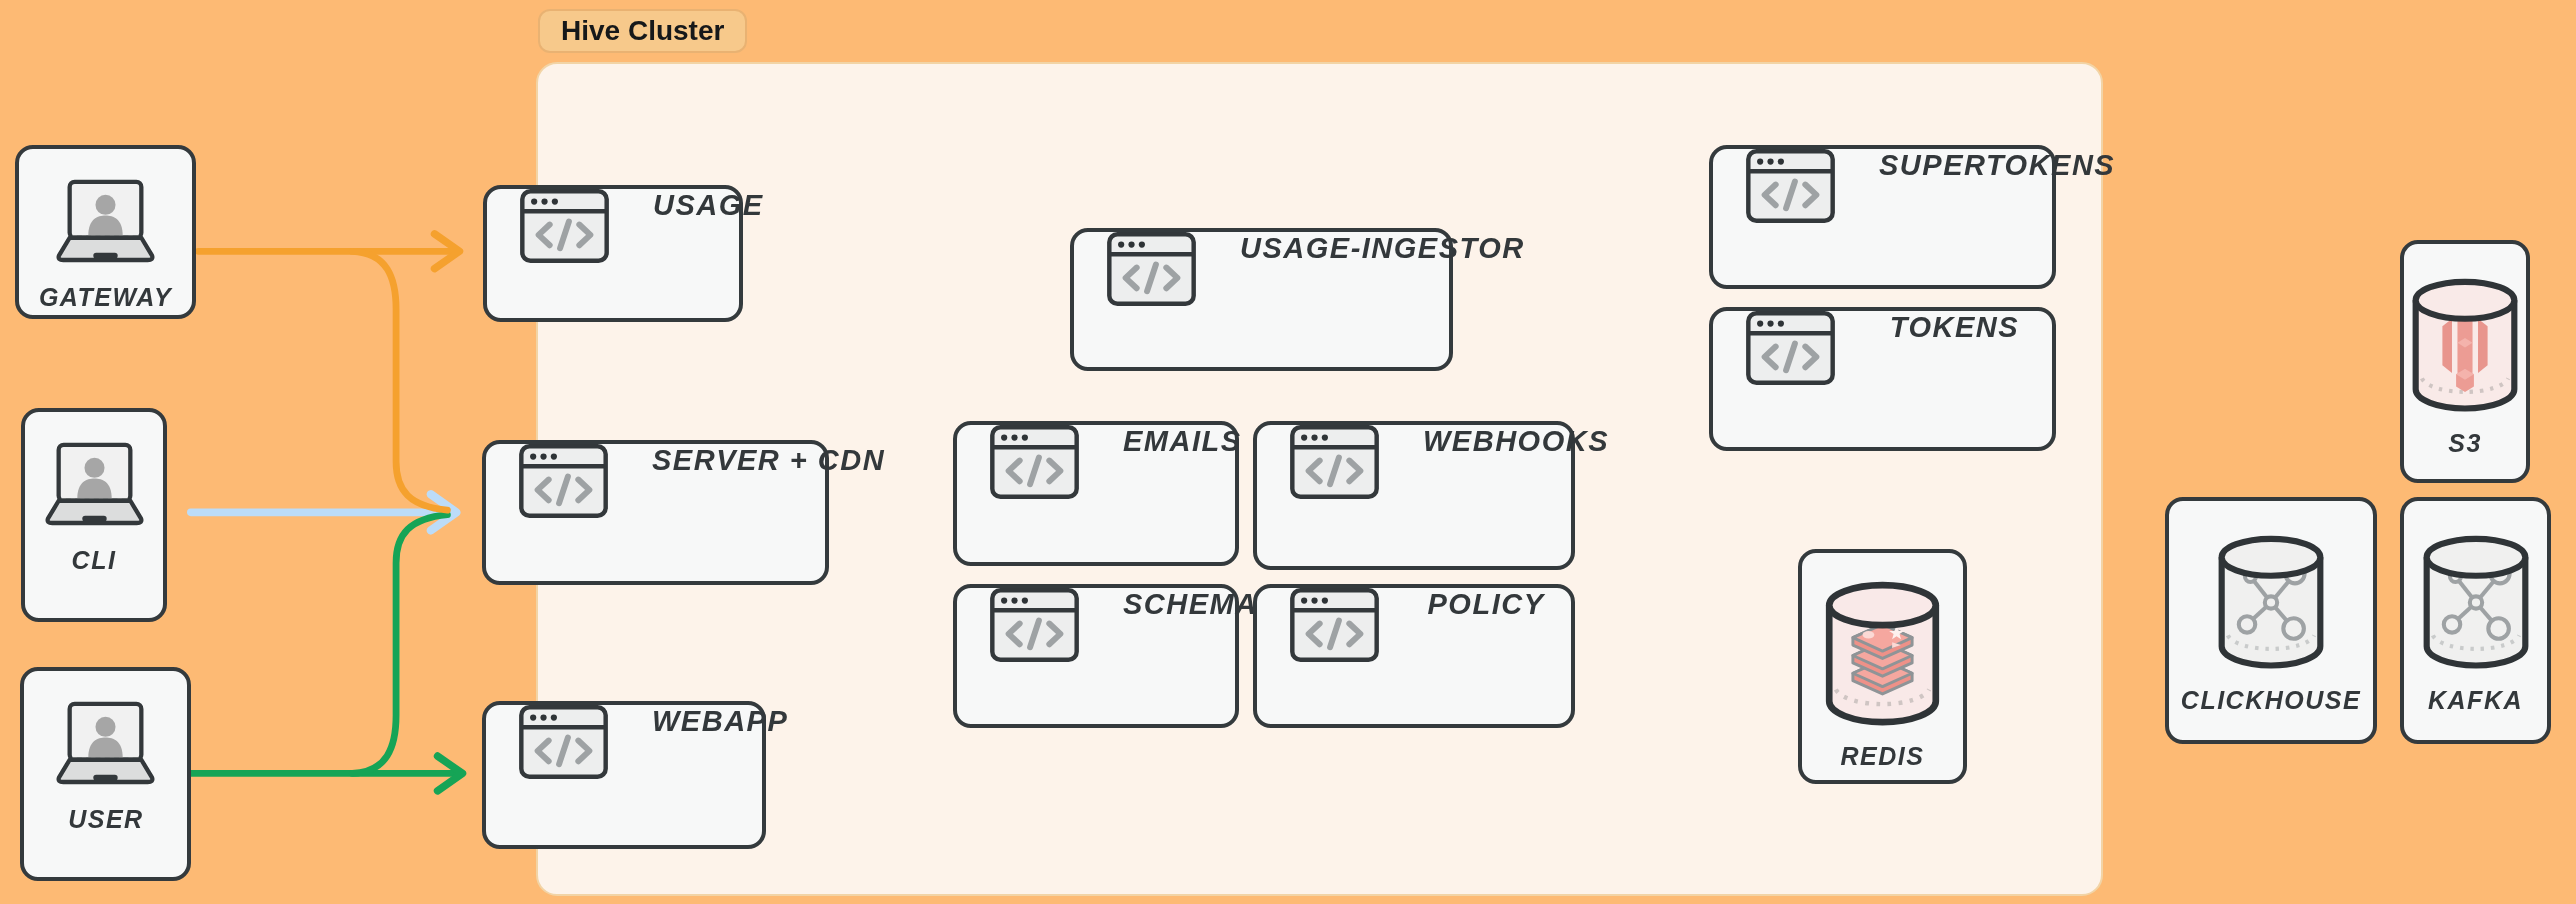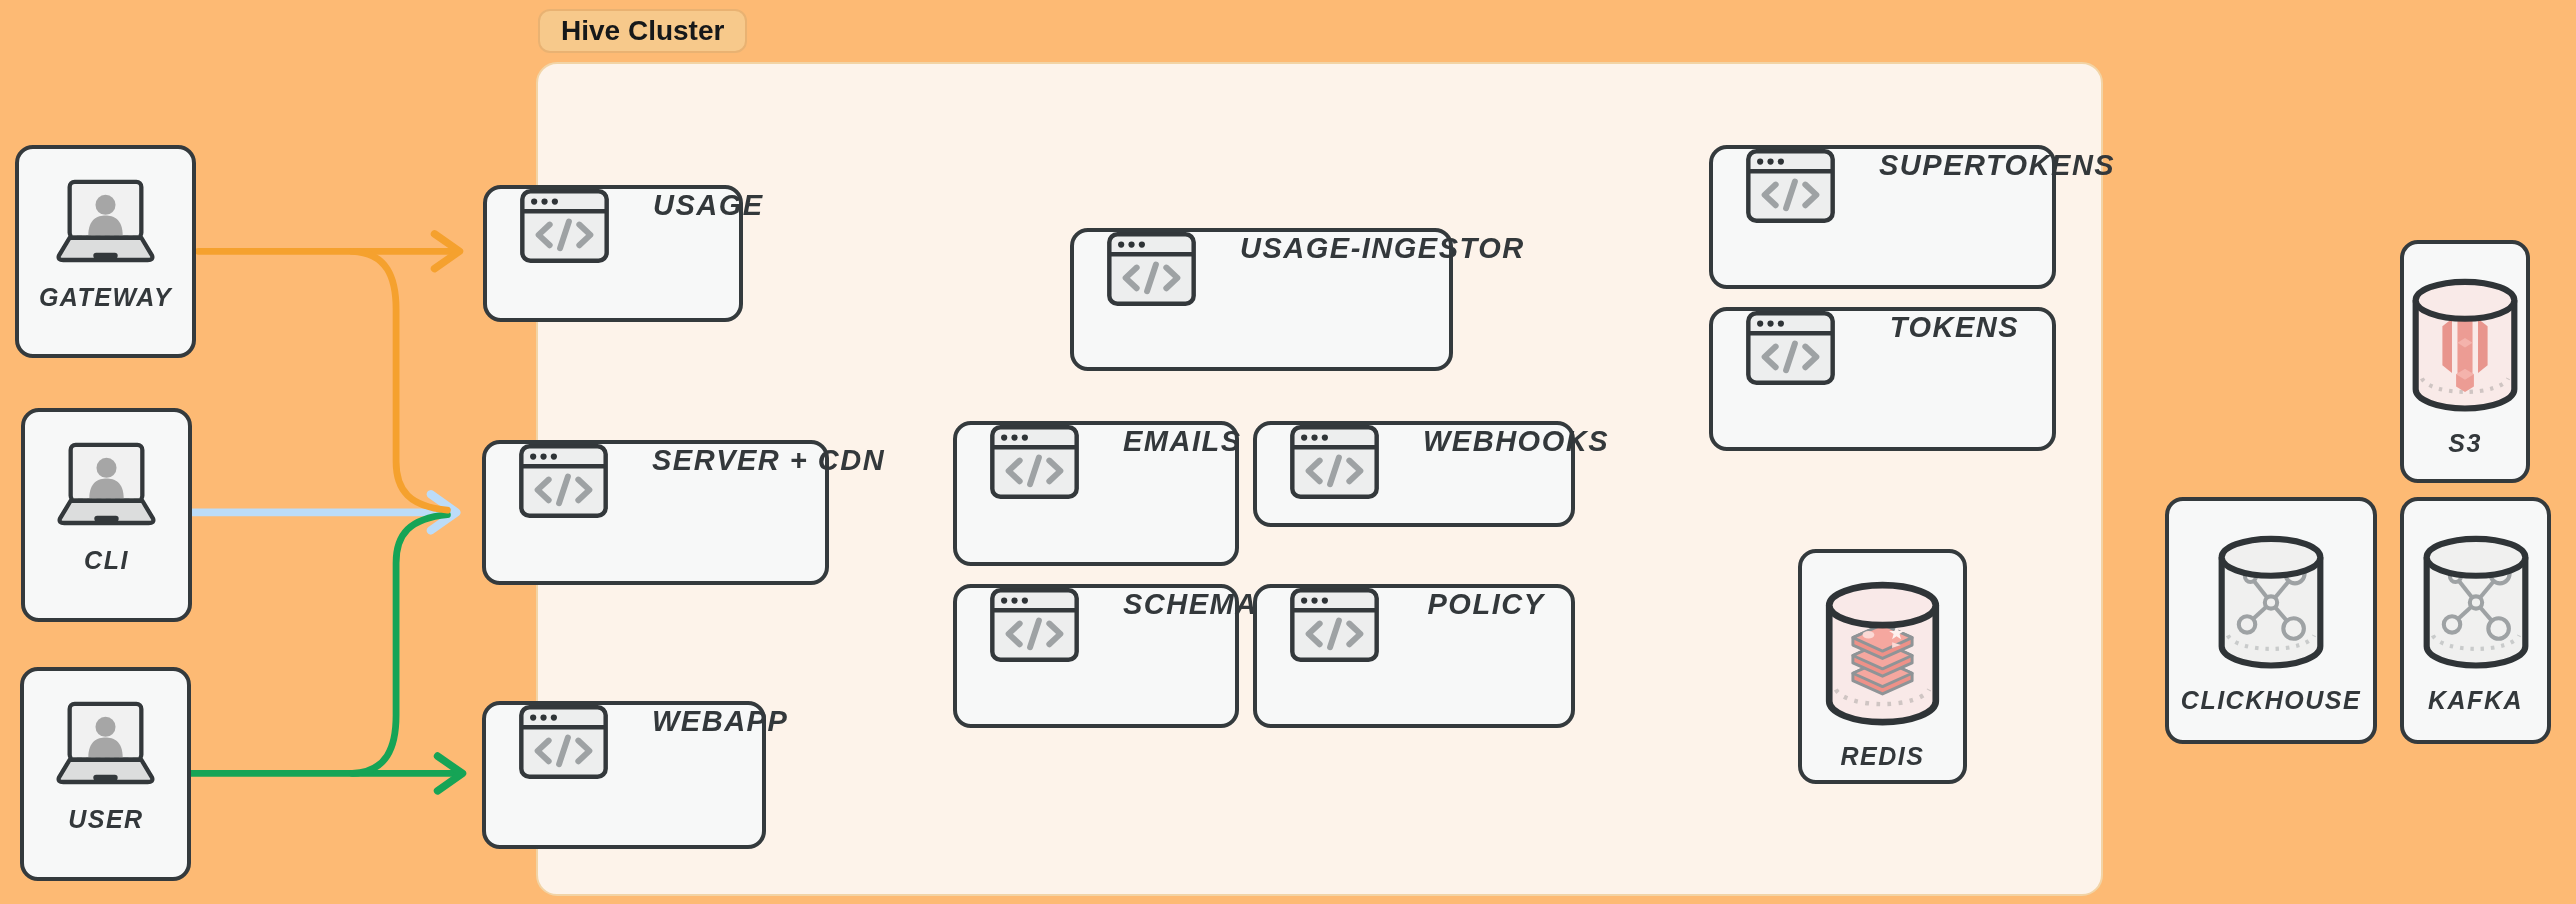--- a/index.html
+++ b/index.html
@@ -153,28 +153,28 @@
       <path d="M 579 1002 L 612 1025 L 579 1048" stroke-width="10"></path>
       <path d="M 466 1025 C 512 1023 524 990 524 948 L 524 746 C 524 708 542 687 592 682"></path>
     </g>
     <g stroke-width="9" stroke="#F5A12E">
       <path d="M 262 333 L 602 333"></path>
       <path d="M 575 310 L 608 333 L 575 356" stroke-width="10"></path>
       <path d="M 466 333 C 512 335 524 368 524 410 L 524 612 C 524 650 542 671 592 676"></path>
     </g>
   </svg>
 
-  <div class="node tower" style="left:15px;top:145px;width:181px;height:213px;padding-top:30px;">
+  <div class="node tower" style="left:15px;top:145px;width:181px;height:174px;padding-top:30px;">
     <svg class="icon" width="115" height="86" viewBox="0 0 152 114">
         <use href="#sym-laptop"></use>
       </svg>
     <div class="lbl" style="margin-top:18px;">GATEWAY</div>
   </div>
 
-  <div class="node tower" style="left:21px;top:408px;width:171px;height:214px;padding-top:30px;">
+  <div class="node tower" style="left:21px;top:408px;width:146px;height:214px;padding-top:30px;">
     <svg class="icon" width="115" height="86" viewBox="0 0 152 114">
         <use href="#sym-laptop"></use>
       </svg>
     <div class="lbl" style="margin-top:18px;">CLI</div>
   </div>
 
   <div class="node tower" style="left:20.4px;top:667px;width:171px;height:214px;padding-top:30px;">
     <svg class="icon" width="115" height="86" viewBox="0 0 152 114">
         <use href="#sym-laptop"></use>
       </svg>
@@ -209,21 +209,21 @@
     <div class="lbl">USAGE-INGESTOR</div>
   </div>
 
   <div class="node svc" style="left:953px;top:421px;width:286px;height:145px;">
     <svg class="icon" viewBox="0 0 120 100">
         <use href="#sym-browser"></use>
       </svg>
     <div class="lbl">EMAILS</div>
   </div>
 
-  <div class="node svc" style="left:1253px;top:421px;width:322px;height:106px;">
+  <div class="node svc" style="left:1253px;top:421px;width:322px;height:149px;">
     <svg class="icon" viewBox="0 0 120 100">
         <use href="#sym-browser"></use>
       </svg>
     <div class="lbl">WEBHOOKS</div>
   </div>
 
   <div class="node svc" style="left:953px;top:584px;width:286px;height:144px;">
     <svg class="icon" viewBox="0 0 120 100">
         <use href="#sym-browser"></use>
       </svg>

